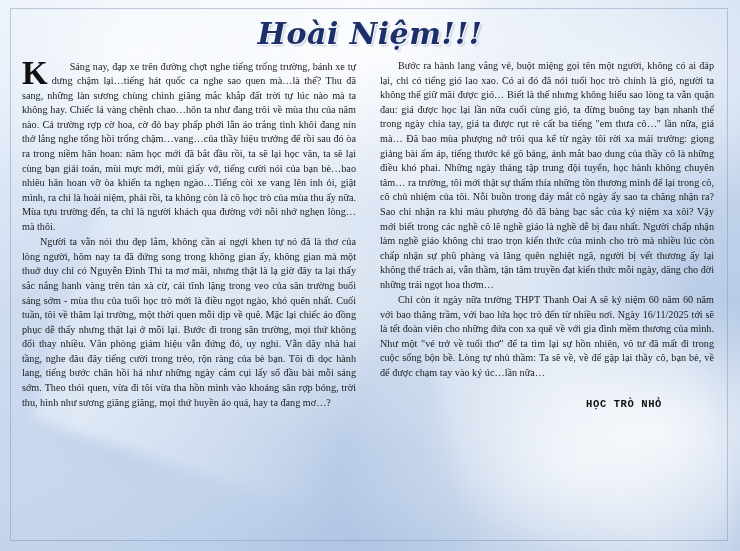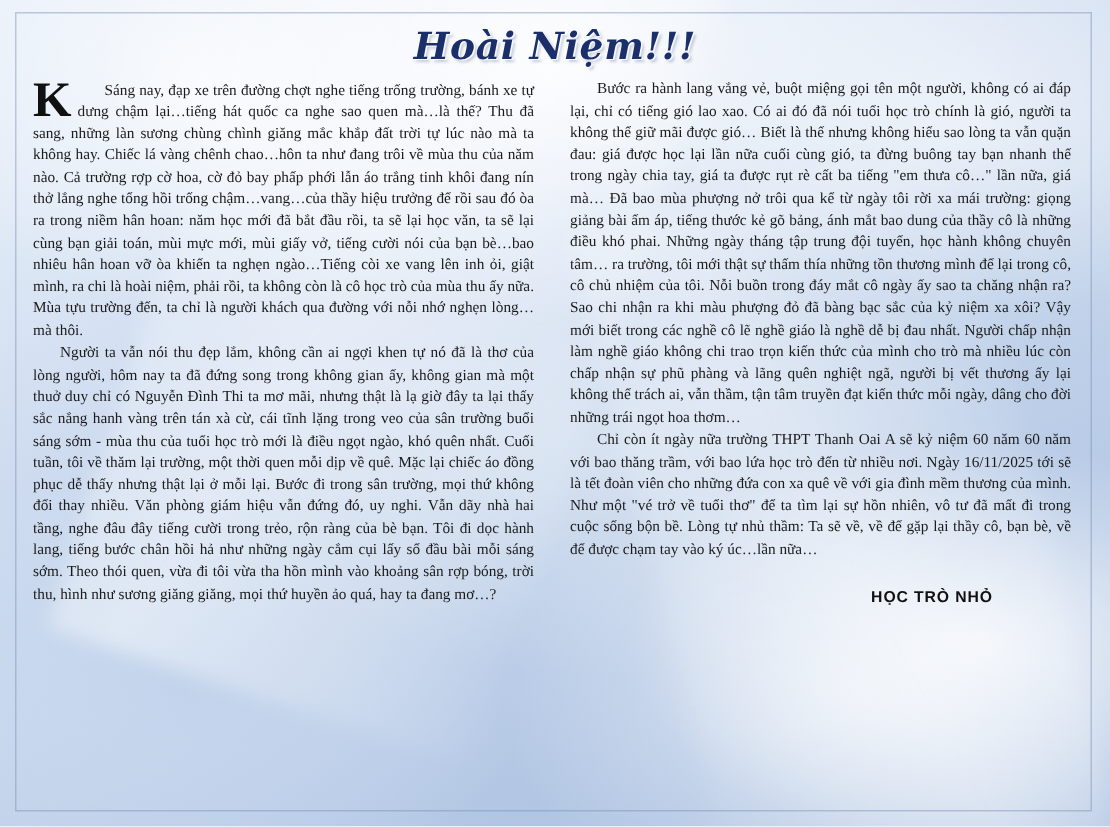--- a/index.html
+++ b/index.html
@@ -75,21 +75,21 @@
     padding: 14px 22px 10px 22px;
     box-sizing: border-box;
     height: 551px;
   }
 
   .title {
     text-align: center;
     font-family: "DejaVu Serif", "Liberation Serif", serif;
     font-style: italic;
     font-weight: bold;
-    font-size: 25px;
+    font-size: 30px;
     color: #1b2f6b;
     letter-spacing: 0.5px;
     margin: 2px 0 8px 0;
     text-shadow: 1px 1px 0 rgba(255,255,255,0.85), 2px 2px 2px rgba(40,60,110,0.25);
   }
 
   .columns {
     display: flex;
     gap: 24px;
     align-items: flex-start;
@@ -120,21 +120,21 @@
     color: #111;
   }
   .signature {
     margin-top: 16px;
     text-align: right;
     padding-right: 52px;
     font-size: 10.5px;
     font-weight: bold;
     letter-spacing: 0.6px;
     color: #111;
-    font-family: Liberation Sans, sans-serif;
+    font-family: Liberation Mono, monospace;
   }
 </style>
 </head>
 <body>
 
 <div id="page">
   <div class="swirl s1"></div>
   <div class="swirl s2"></div>
   <div class="swirl s3"></div>
   <div class="swirl s4"></div>

